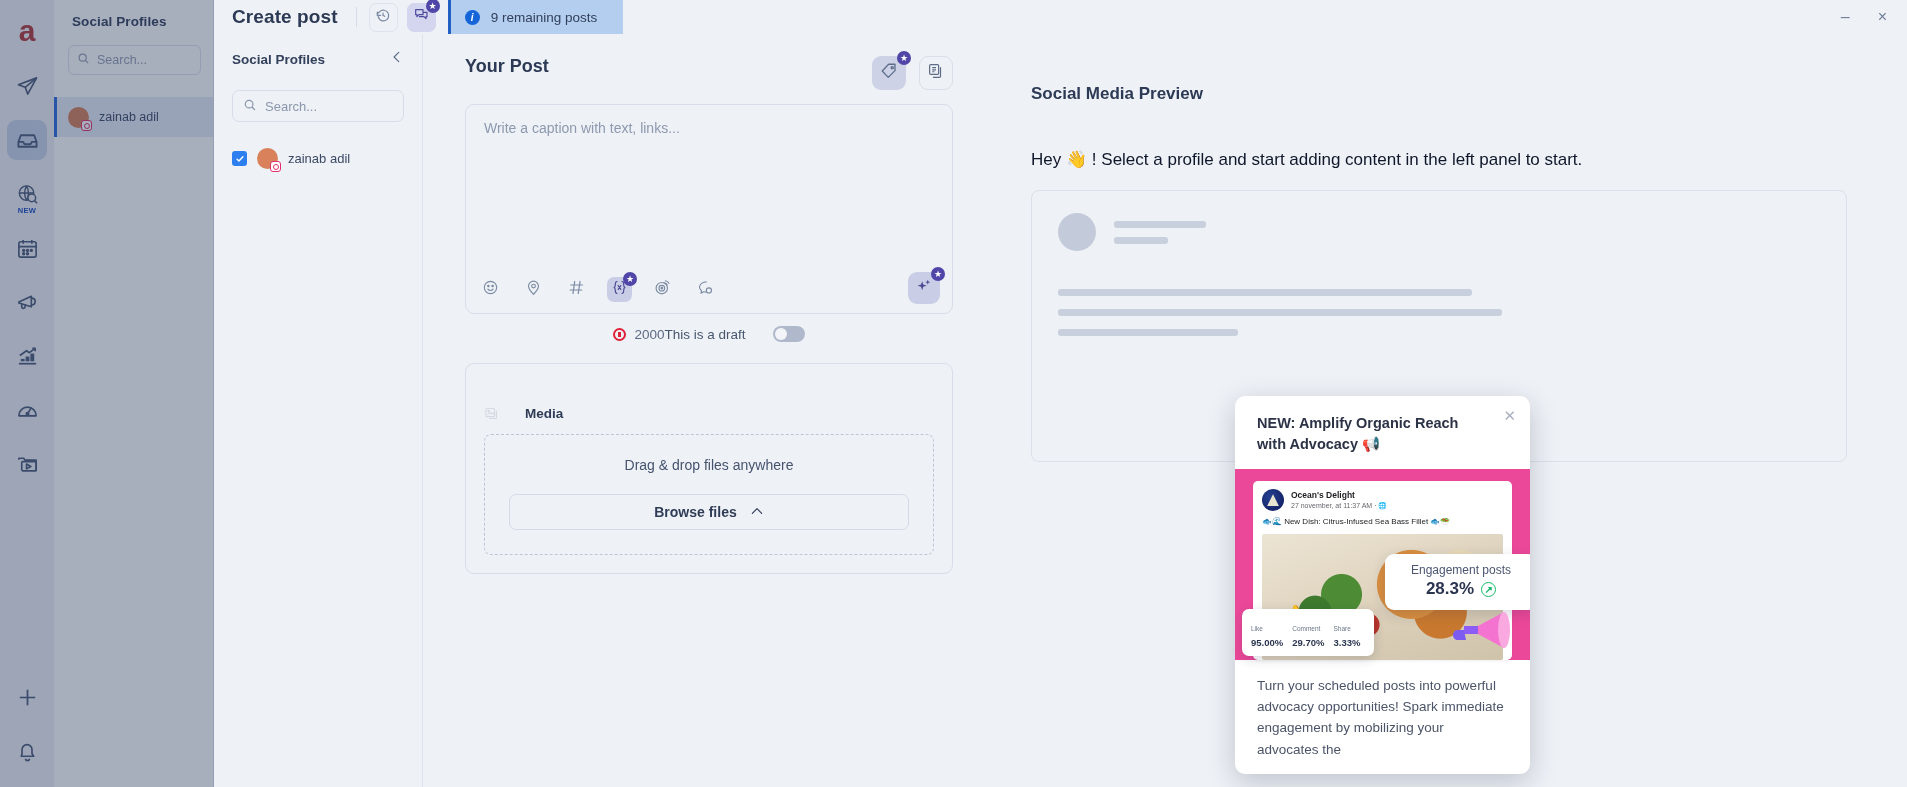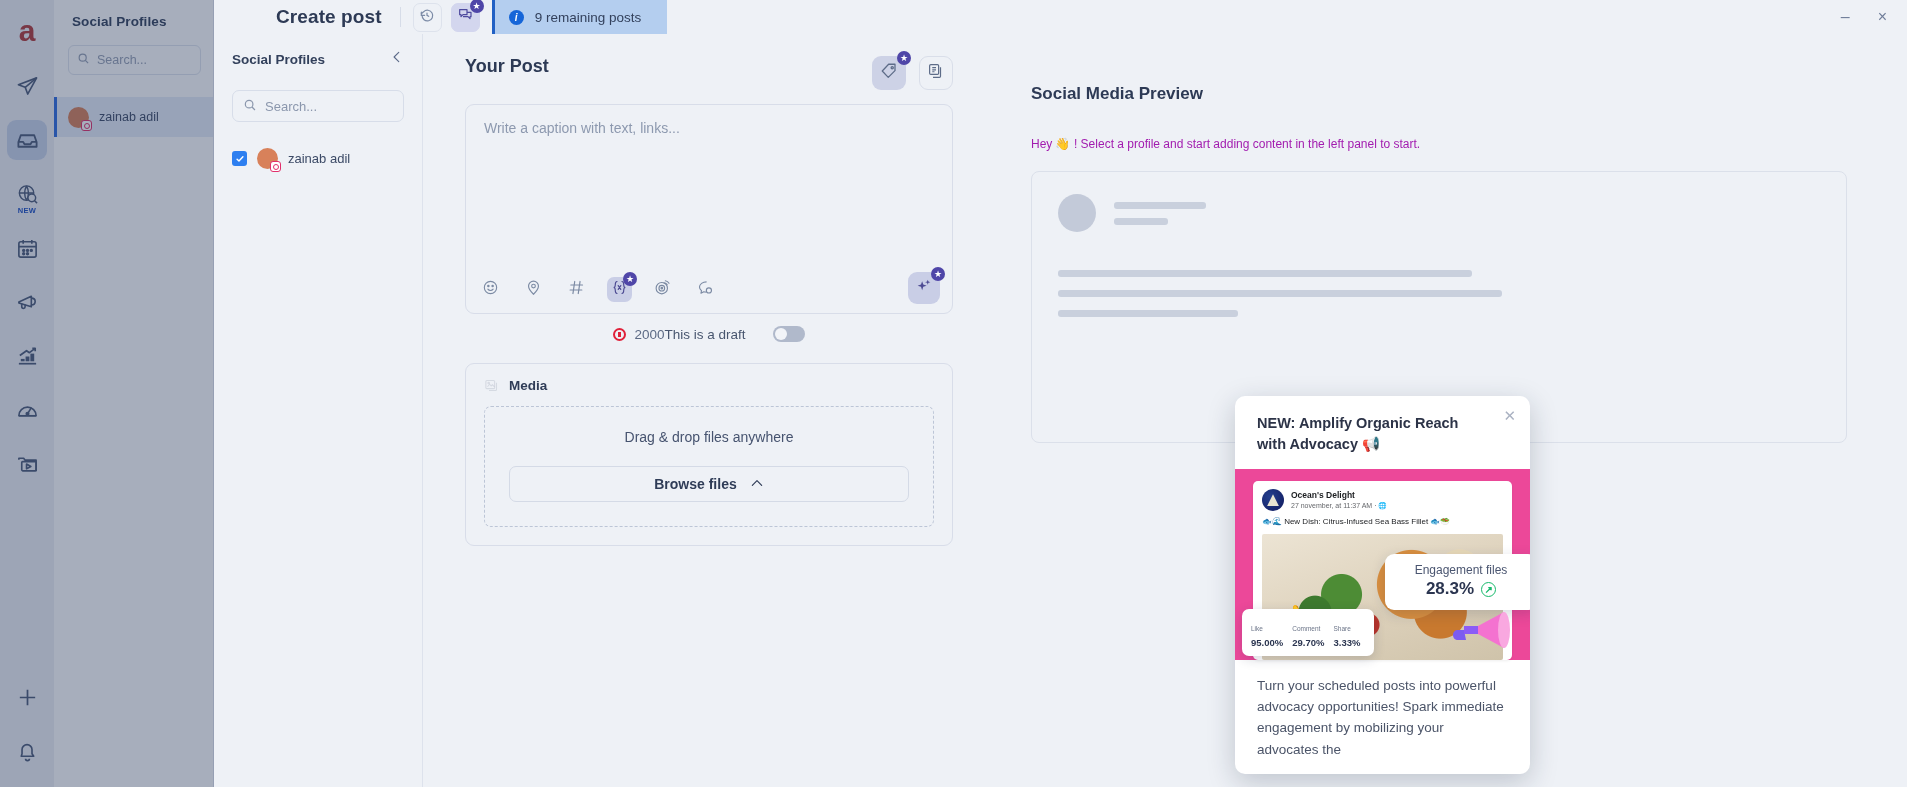--- a/index.html
+++ b/index.html
@@ -77,21 +77,21 @@
   .scrim { position: absolute; inset: 0; background: rgba(36,52,88,.40); }
 
   
   .modal {
     position: absolute; left: 214px; top: 0; right: 0; bottom: 0;
     background: #eef1f6;
     display: flex; flex-direction: column;
   }
   .modal-head {
     height: 34px; flex: none; display: flex; align-items: stretch;
-    background: #eef1f6; position: relative; margin-left: 44px;
+    background: #eef1f6; position: relative;
   }
   .modal-title {
     font-size: 19px; font-weight: 700; color: #2d3a55;
     padding: 0 18px; display: flex; align-items: center; letter-spacing: .1px;
   }
   .head-div { width: 1px; background: #d6dce8; margin: 7px 0; }
   .head-btns { display: flex; align-items: center; gap: 9px; padding: 0 12px; }
   .hbtn {
     width: 29px; height: 29px; border-radius: 7px; border: 1px solid #dde2ec;
     background: transparent; display: flex; align-items: center; justify-content: center;
@@ -192,41 +192,41 @@
     width: 32px; height: 16px; border-radius: 9px; background: #b0b9cb; position: relative;
   }
   .toggle::after {
     content:""; position: absolute; left: 2px; top: 2px; width: 12px; height: 12px;
     border-radius: 50%; background: #f2f4f8;
   }
 
   .media-card {
     margin-top: 21px; border: 1px solid #d8dde9; border-radius: 9px; padding: 14px 18px 18px 18px;
   }
-  .media-head { display: flex; align-items: center; gap: 10px; }
+  .media-head { display: flex; align-items: center; gap: 26px; margin-top: 28px; }
   .media-head svg { width: 15px; height: 15px; color: #44527025; }
   .media-head .ic { color: #46536f; display: flex; }
   .media-head span { font-size: 13.5px; font-weight: 700; color: #2f3c57; }
   .dropzone {
     margin-top: 13px; border: 1px dashed #bcc5d6; border-radius: 7px;
     padding: 22px 24px 24px 24px; text-align: center;
   }
   .dz-text { font-size: 14px; color: #46536f; }
   .browse {
     margin-top: 21px; height: 36px; border: 1px solid #d4dae6; border-radius: 7px;
     display: flex; align-items: center; justify-content: center; gap: 13px;
     font-size: 14px; font-weight: 700; color: #2f3c57;
   }
   .browse svg { width: 14px; height: 14px; }
 
   
   .prev-col { flex: 1; padding: 50px 0 5px 0; position: relative; }
   .prev-inner { padding: 0 60px 0 48px; }
   .prev-title { font-size: 17px; font-weight: 700; color: #2d3a55; }
-  .prev-hint { margin-top: 33px; font-size: 12px; color: #a21caf; }
+  .prev-hint { margin-top: 45px; font-size: 17px; color: #0f172a; }
   .skel-card {
     margin-top: 20px; border: 1px solid #dbe0ea; border-radius: 8px;
     height: 272px; padding: 22px 26px;
   }
   .skel-top { display: flex; gap: 18px; align-items: center; }
   .skel-av { width: 38px; height: 38px; border-radius: 50%; background: #c3cad9; }
   .skel-lines { display: flex; flex-direction: column; gap: 9px; }
   .sl { height: 7px; border-radius: 3px; background: #c9d0dd; }
   .skel-body { margin-top: 38px; display: flex; flex-direction: column; gap: 13px; }
 
@@ -693,21 +693,21 @@
           <i>Comment</i>
           <b>29.70%</b>
         </div>
         <div class="stat">
           <i>Share</i>
           <b>3.33%</b>
         </div>
       </div>
 
       <div class="eng-pill">
-        <div class="lbl">Engagement files</div>
+        <div class="lbl">Engagement posts</div>
         <div class="val">
           <span>28.3%</span>
           <span class="eng-arrow">↗</span>
         </div>
       </div>
 
       <svg class="megaphone" viewBox="0 0 70 50">
         <path d="M10 26c-3 0-5 2-5 5s2 5 5 5h8l-2-10z" fill="#7c5cf0"></path>
         <path d="M16 22h14l26-14v36L30 30H16z" fill="#f472d0"></path>
         <path d="M16 22h14v8H16z" fill="#8b5cf6"></path>

